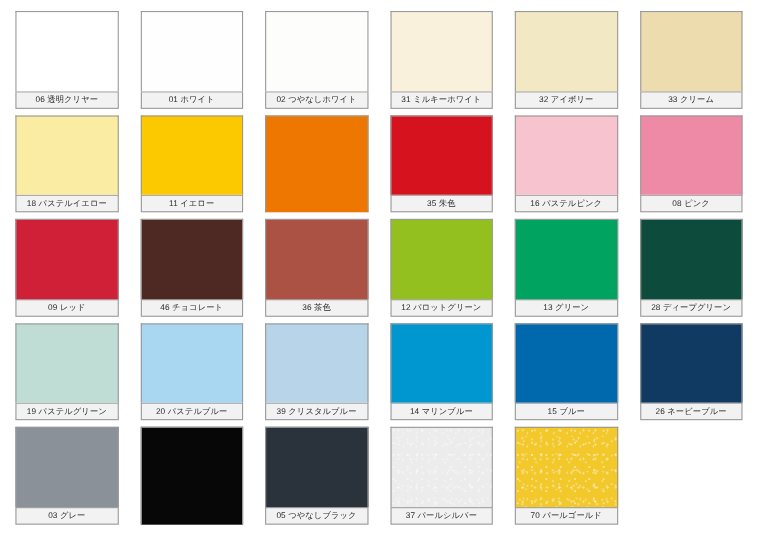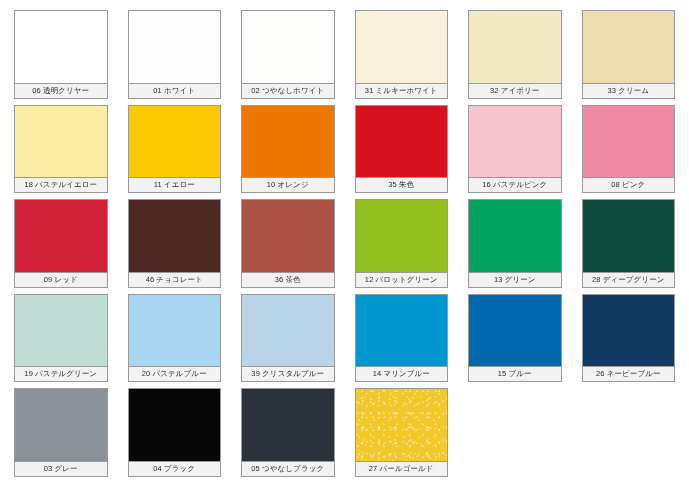--- a/index.html
+++ b/index.html
@@ -107,21 +107,20 @@
     <div class="swatch-cell">
       <div class="swatch-color" style="background-color: rgb(250, 236, 163);"></div>
       <div class="swatch-label">18 パステルイエロー</div>
     </div>
     <div class="swatch-cell">
       <div class="swatch-color" style="background-color: rgb(252, 200, 0);"></div>
       <div class="swatch-label">11 イエロー</div>
     </div>
     <div class="swatch-cell">
       <div class="swatch-color" style="background-color: rgb(237, 119, 0);"></div>
-      <div class="swatch-label">10 オレンジ</div>
     </div>
     <div class="swatch-cell">
       <div class="swatch-color" style="background-color: rgb(214, 18, 31);"></div>
       <div class="swatch-label">35 朱色</div>
     </div>
     <div class="swatch-cell">
       <div class="swatch-color" style="background-color: rgb(247, 195, 206);"></div>
       <div class="swatch-label">16 パステルピンク</div>
     </div>
     <div class="swatch-cell">
@@ -175,23 +174,26 @@
     <div class="swatch-cell">
       <div class="swatch-color" style="background-color: rgb(16, 58, 98);"></div>
       <div class="swatch-label">26 ネービーブルー</div>
     </div>
     <div class="swatch-cell">
       <div class="swatch-color" style="background-color: rgb(139, 145, 152);"></div>
       <div class="swatch-label">03 グレー</div>
     </div>
     <div class="swatch-cell">
       <div class="swatch-color" style="background-color: rgb(7, 7, 7);"></div>
-      <div class="swatch-label">04 ブラック</div>
     </div>
     <div class="swatch-cell">
       <div class="swatch-color" style="background-color: rgb(42, 51, 60);"></div>
       <div class="swatch-label">05 つやなしブラック</div>
     </div>
     <div class="swatch-cell">
+      <div class="swatch-color pearl" style="background-color: rgb(236, 236, 237);"></div>
+      <div class="swatch-label">37 パールシルバー</div>
+    </div>
+    <div class="swatch-cell">
       <div class="swatch-color pearl" style="background-color: rgb(242, 200, 43);"></div>
-      <div class="swatch-label">27 パールゴールド</div>
+      <div class="swatch-label">70 パールゴールド</div>
     </div>
   </div>
 
 </body></html>

